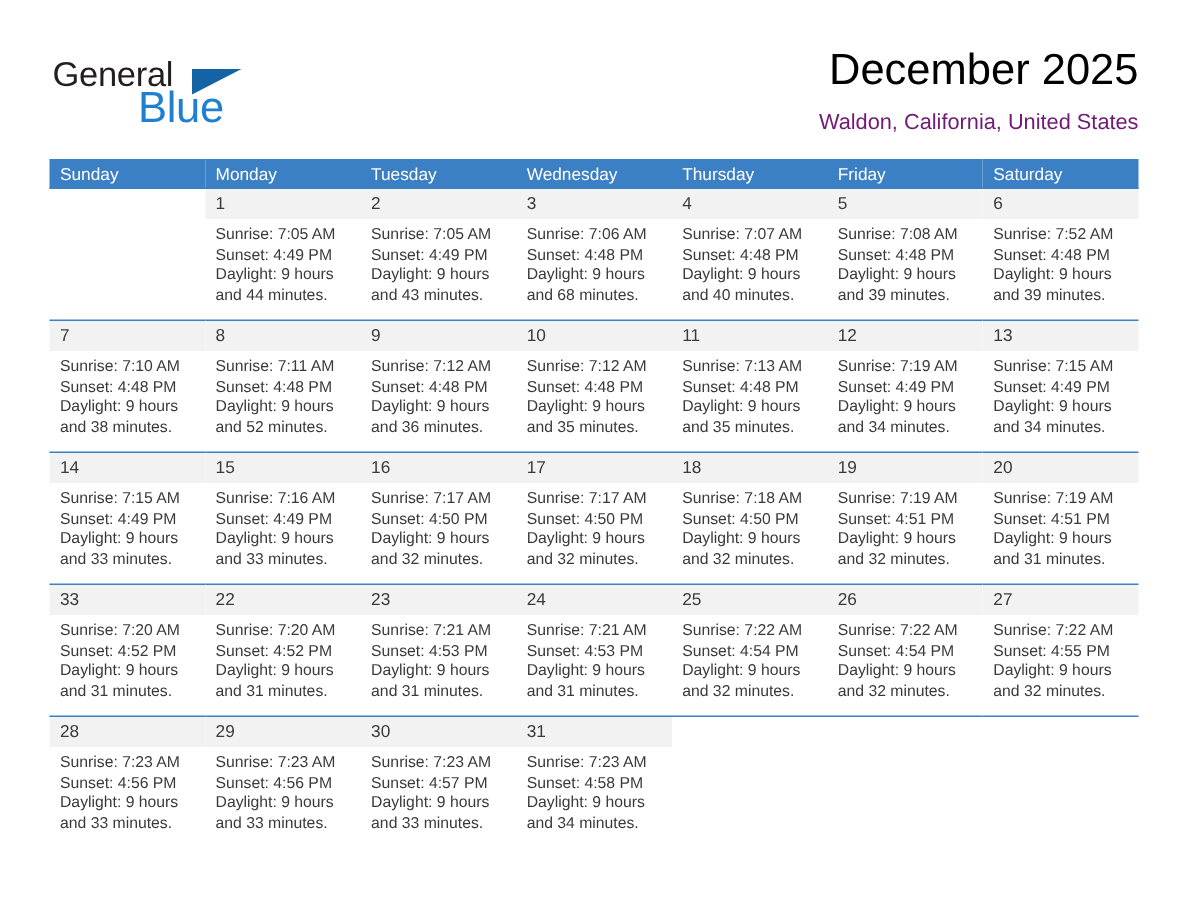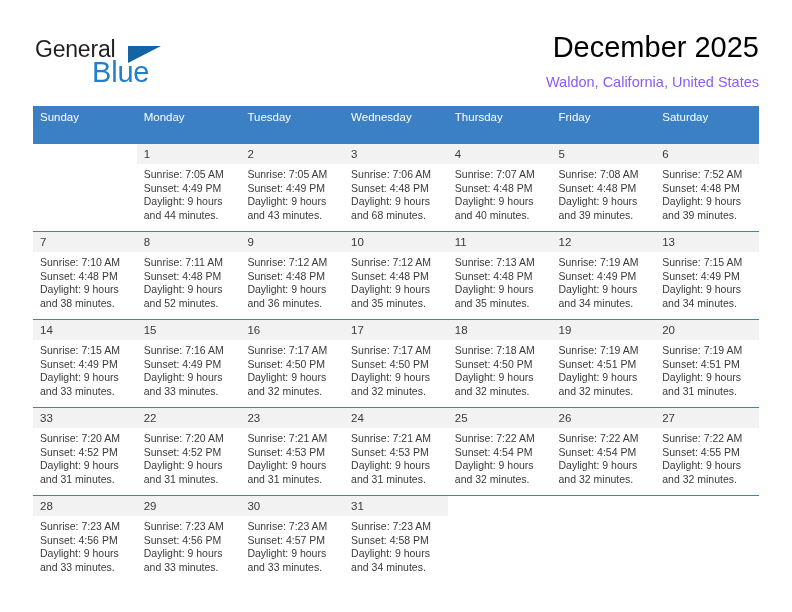--- a/index.html
+++ b/index.html
@@ -71,21 +71,21 @@
     text-align: right;
   }
   .month-title {
     font-size: 29px;
     color: #000000;
     line-height: 34px;
     white-space: nowrap;
   }
   .location {
     font-size: 14.5px;
-    color: #8b5cf6;
+    color: #701a75;
     line-height: 20px;
     margin-top: 8px;
     white-space: nowrap;
   }
 
   
   .calendar {
     position: absolute;
     left: 33px;
     top: 106px;
@@ -95,21 +95,21 @@
     width: 726px;
     border-collapse: collapse;
     table-layout: fixed;
   }
   table.cal th {
     background: #3b7fc4;
     color: #ffffff;
     font-size: 11.5px;
     font-weight: normal;
     text-align: left;
-    padding: 5px 0 20px 7px;
+    padding: 5px 0 2px 7px;
     height: 18px;
     box-sizing: border-box;
   }
   td.daycell {
     vertical-align: top;
     padding: 0;
     border-top: 1.5px solid #3b7fc4;
     height: 88px;
     box-sizing: border-box;
   }

